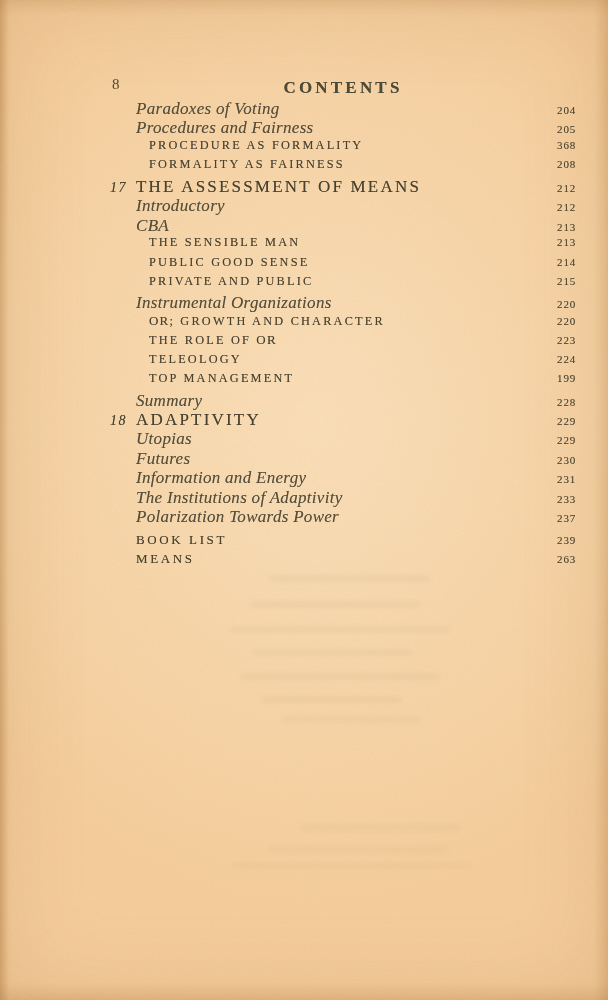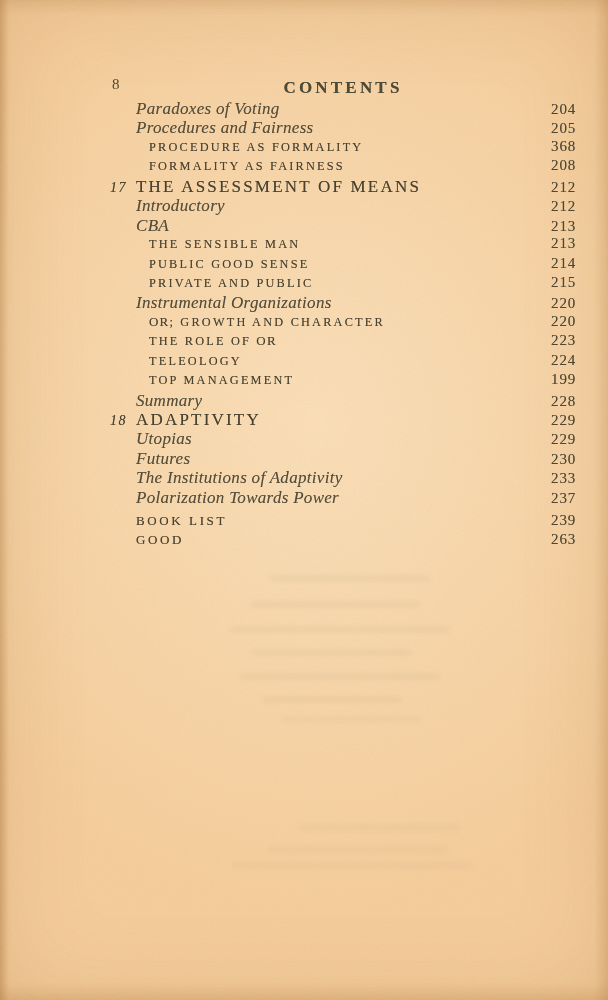--- a/index.html
+++ b/index.html
@@ -64,21 +64,21 @@
   }
   .toc { margin-top: 1px; }
   .row {
     display: flex;
     align-items: baseline;
     height: 19.45px;
     white-space: nowrap;
   }
   .row .pg {
     margin-left: auto;
-    font-size: 15px;
+    font-size: 11px;
     letter-spacing: 0.8px;
     color: #4e4734;
     text-shadow: 0 0 0.5px rgba(78,71,52,0.45);
   }
   .num {
     width: 26px;
     flex: 0 0 26px;
     font-size: 14px;
     letter-spacing: 1.5px;
     color: #474130;
@@ -247,33 +247,37 @@
         </div>
         <div class="row section-italic">
           <span class="label">Utopias</span>
           <span class="pg">229</span>
         </div>
         <div class="row section-italic">
           <span class="label">Futures</span>
           <span class="pg">230</span>
         </div>
         <div class="row section-italic">
+          <span class="label">Information and Energy</span>
+          <span class="pg">231</span>
+        </div>
+        <div class="row section-italic">
           <span class="label">The Institutions of Adaptivity</span>
           <span class="pg">233</span>
         </div>
         <div class="row section-italic">
           <span class="label">Polarization Towards Power</span>
           <span class="pg">237</span>
         </div>
       </div>
 
     <div class="backmatter" id="back-list">
         <div class="row backmatter-caps">
           <span class="label">BOOK LIST</span>
           <span class="pg">239</span>
         </div>
         <div class="row backmatter-caps">
-          <span class="label">GOOD</span>
+          <span class="label">MEANS</span>
           <span class="pg">263</span>
         </div>
       </div>
   </div>
 </div>
 
 </body></html>

